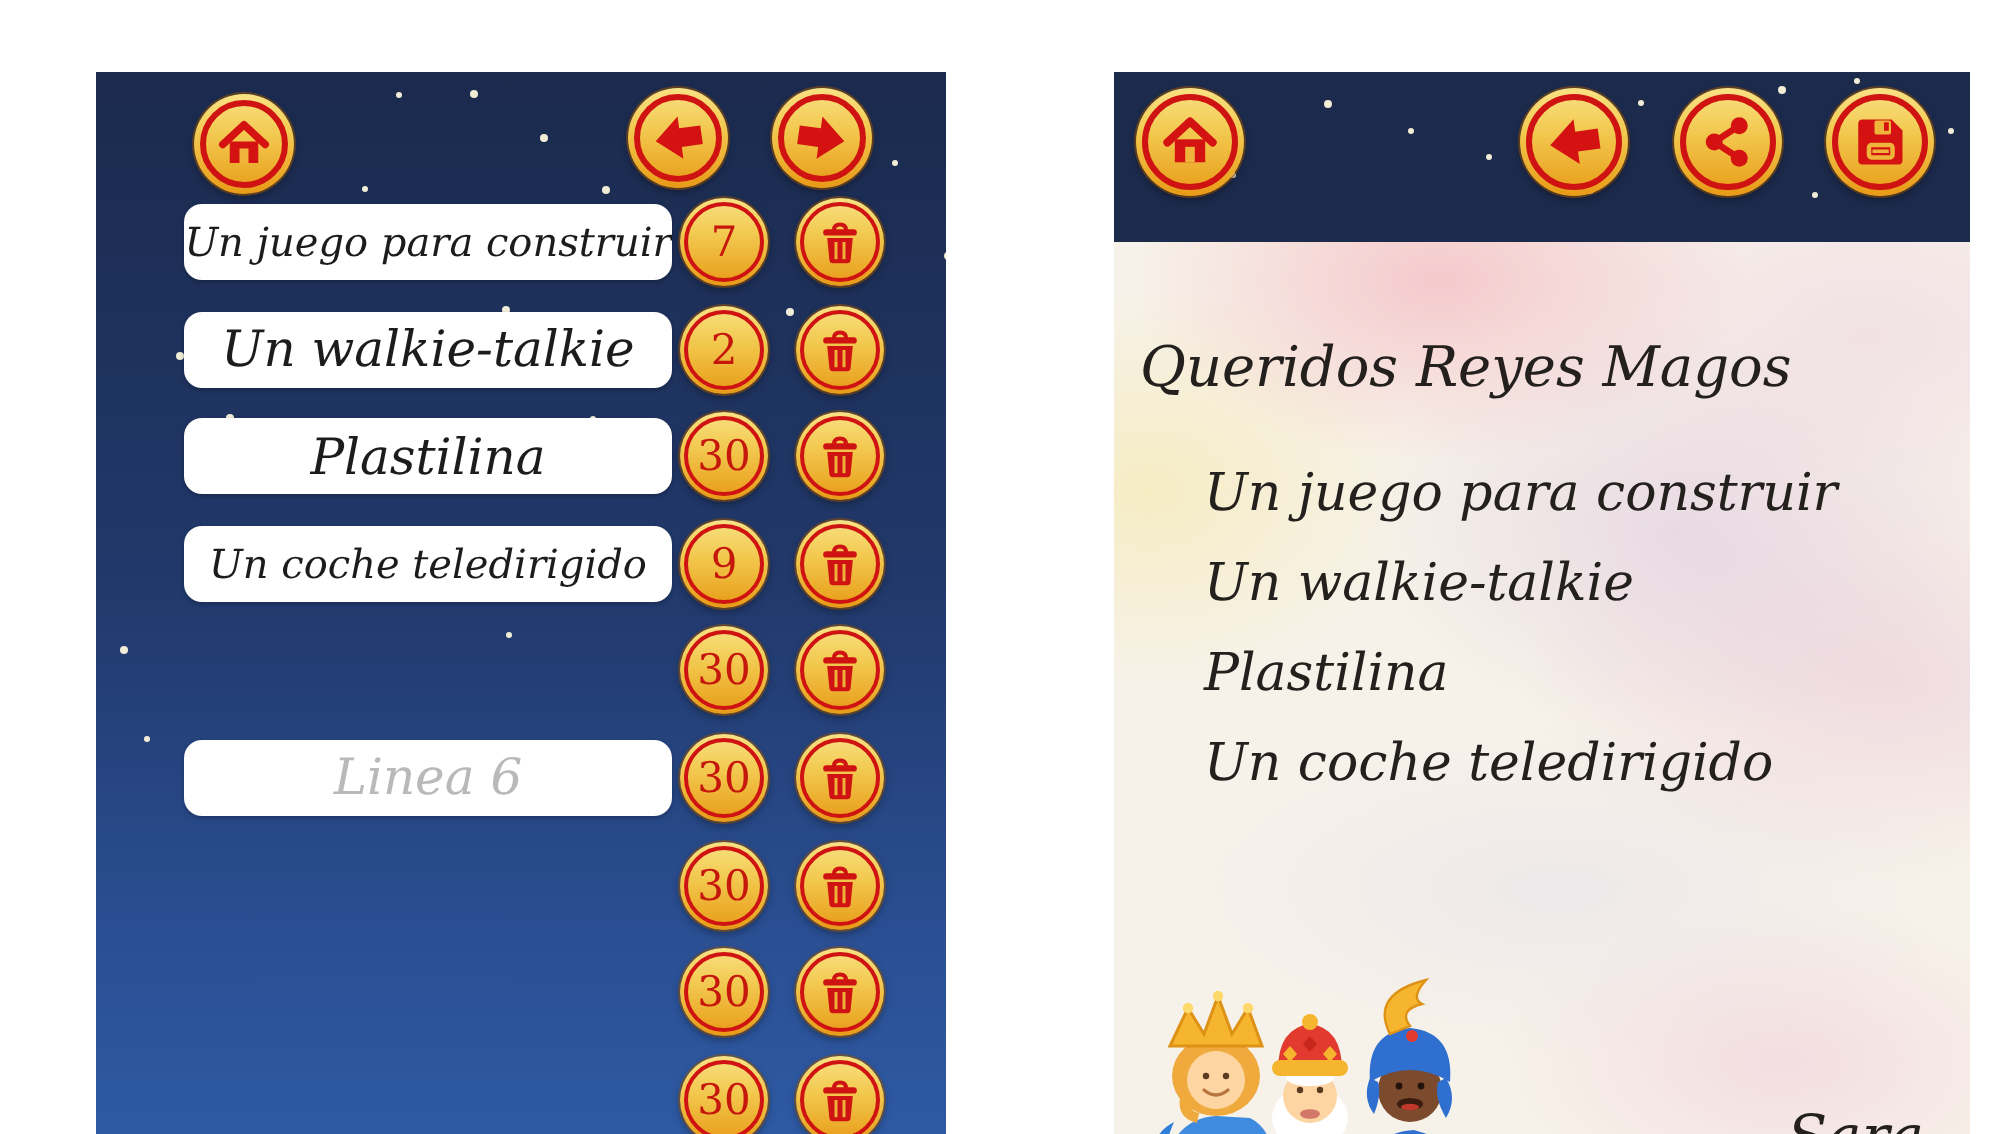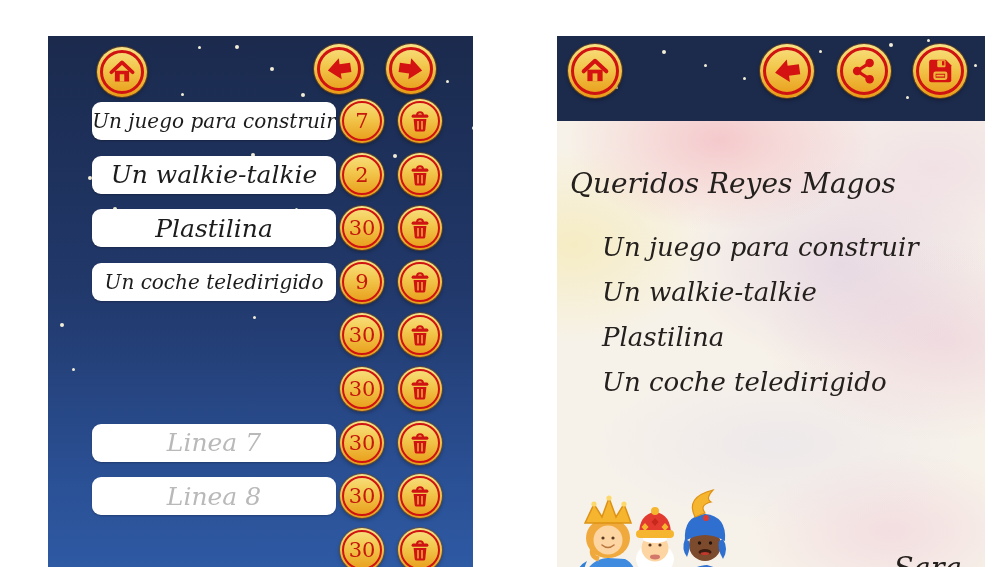--- a/index.html
+++ b/index.html
@@ -198,56 +198,55 @@
           <rect x="3.6" y="5.6" width="16.8" height="3.2" rx="1.6" fill="#ce1312"></rect>
           <path d="M5.6 10 H18.4 L17.3 21 Q17.1 22.6 15.5 22.6 H8.5 Q6.9 22.6 6.7 21 Z" fill="#ce1312"></path>
           <line x1="10" y1="12" x2="10" y2="20.6" stroke="#eeb23a" stroke-width="1.5"></line>
           <line x1="14" y1="12" x2="14" y2="20.6" stroke="#eeb23a" stroke-width="1.5"></line>
         </svg>
       </span>
     </button>
   </div>
 
   <div class="row">
-    <div class="coin small count-coin">
-      <span class="count-num">30</span>
-    </div>
-    <button class="coin small trash-coin">
-      <span>
-        <svg width="24" height="24" viewBox="0 0 24 24">
-          <path d="M9 6 Q9 3.2 12 3.2 Q15 3.2 15 6" fill="none" stroke="#ce1312" stroke-width="2"></path>
-          <rect x="3.6" y="5.6" width="16.8" height="3.2" rx="1.6" fill="#ce1312"></rect>
-          <path d="M5.6 10 H18.4 L17.3 21 Q17.1 22.6 15.5 22.6 H8.5 Q6.9 22.6 6.7 21 Z" fill="#ce1312"></path>
-          <line x1="10" y1="12" x2="10" y2="20.6" stroke="#eeb23a" stroke-width="1.5"></line>
-          <line x1="14" y1="12" x2="14" y2="20.6" stroke="#eeb23a" stroke-width="1.5"></line>
-        </svg>
-      </span>
-    </button>
-  </div>
-
-  <div class="row">
-    <input class="line-input" placeholder="Linea 7" style="">
-    <div class="coin small count-coin">
-      <span class="count-num">30</span>
-    </div>
-    <button class="coin small trash-coin">
-      <span>
-        <svg width="24" height="24" viewBox="0 0 24 24">
-          <path d="M9 6 Q9 3.2 12 3.2 Q15 3.2 15 6" fill="none" stroke="#ce1312" stroke-width="2"></path>
-          <rect x="3.6" y="5.6" width="16.8" height="3.2" rx="1.6" fill="#ce1312"></rect>
-          <path d="M5.6 10 H18.4 L17.3 21 Q17.1 22.6 15.5 22.6 H8.5 Q6.9 22.6 6.7 21 Z" fill="#ce1312"></path>
-          <line x1="10" y1="12" x2="10" y2="20.6" stroke="#eeb23a" stroke-width="1.5"></line>
-          <line x1="14" y1="12" x2="14" y2="20.6" stroke="#eeb23a" stroke-width="1.5"></line>
-        </svg>
-      </span>
-    </button>
-  </div>
-
-  <div class="row">
-    <input class="line-input" placeholder="Linea 8" style="">
+    <input class="line-input" placeholder="Linea 6" style="">
+    <div class="coin small count-coin">
+      <span class="count-num">30</span>
+    </div>
+    <button class="coin small trash-coin">
+      <span>
+        <svg width="24" height="24" viewBox="0 0 24 24">
+          <path d="M9 6 Q9 3.2 12 3.2 Q15 3.2 15 6" fill="none" stroke="#ce1312" stroke-width="2"></path>
+          <rect x="3.6" y="5.6" width="16.8" height="3.2" rx="1.6" fill="#ce1312"></rect>
+          <path d="M5.6 10 H18.4 L17.3 21 Q17.1 22.6 15.5 22.6 H8.5 Q6.9 22.6 6.7 21 Z" fill="#ce1312"></path>
+          <line x1="10" y1="12" x2="10" y2="20.6" stroke="#eeb23a" stroke-width="1.5"></line>
+          <line x1="14" y1="12" x2="14" y2="20.6" stroke="#eeb23a" stroke-width="1.5"></line>
+        </svg>
+      </span>
+    </button>
+  </div>
+
+  <div class="row">
+    <div class="coin small count-coin">
+      <span class="count-num">30</span>
+    </div>
+    <button class="coin small trash-coin">
+      <span>
+        <svg width="24" height="24" viewBox="0 0 24 24">
+          <path d="M9 6 Q9 3.2 12 3.2 Q15 3.2 15 6" fill="none" stroke="#ce1312" stroke-width="2"></path>
+          <rect x="3.6" y="5.6" width="16.8" height="3.2" rx="1.6" fill="#ce1312"></rect>
+          <path d="M5.6 10 H18.4 L17.3 21 Q17.1 22.6 15.5 22.6 H8.5 Q6.9 22.6 6.7 21 Z" fill="#ce1312"></path>
+          <line x1="10" y1="12" x2="10" y2="20.6" stroke="#eeb23a" stroke-width="1.5"></line>
+          <line x1="14" y1="12" x2="14" y2="20.6" stroke="#eeb23a" stroke-width="1.5"></line>
+        </svg>
+      </span>
+    </button>
+  </div>
+
+  <div class="row">
     <div class="coin small count-coin">
       <span class="count-num">30</span>
     </div>
     <button class="coin small trash-coin">
       <span>
         <svg width="24" height="24" viewBox="0 0 24 24">
           <path d="M9 6 Q9 3.2 12 3.2 Q15 3.2 15 6" fill="none" stroke="#ce1312" stroke-width="2"></path>
           <rect x="3.6" y="5.6" width="16.8" height="3.2" rx="1.6" fill="#ce1312"></rect>
           <path d="M5.6 10 H18.4 L17.3 21 Q17.1 22.6 15.5 22.6 H8.5 Q6.9 22.6 6.7 21 Z" fill="#ce1312"></path>
           <line x1="10" y1="12" x2="10" y2="20.6" stroke="#eeb23a" stroke-width="1.5"></line>

